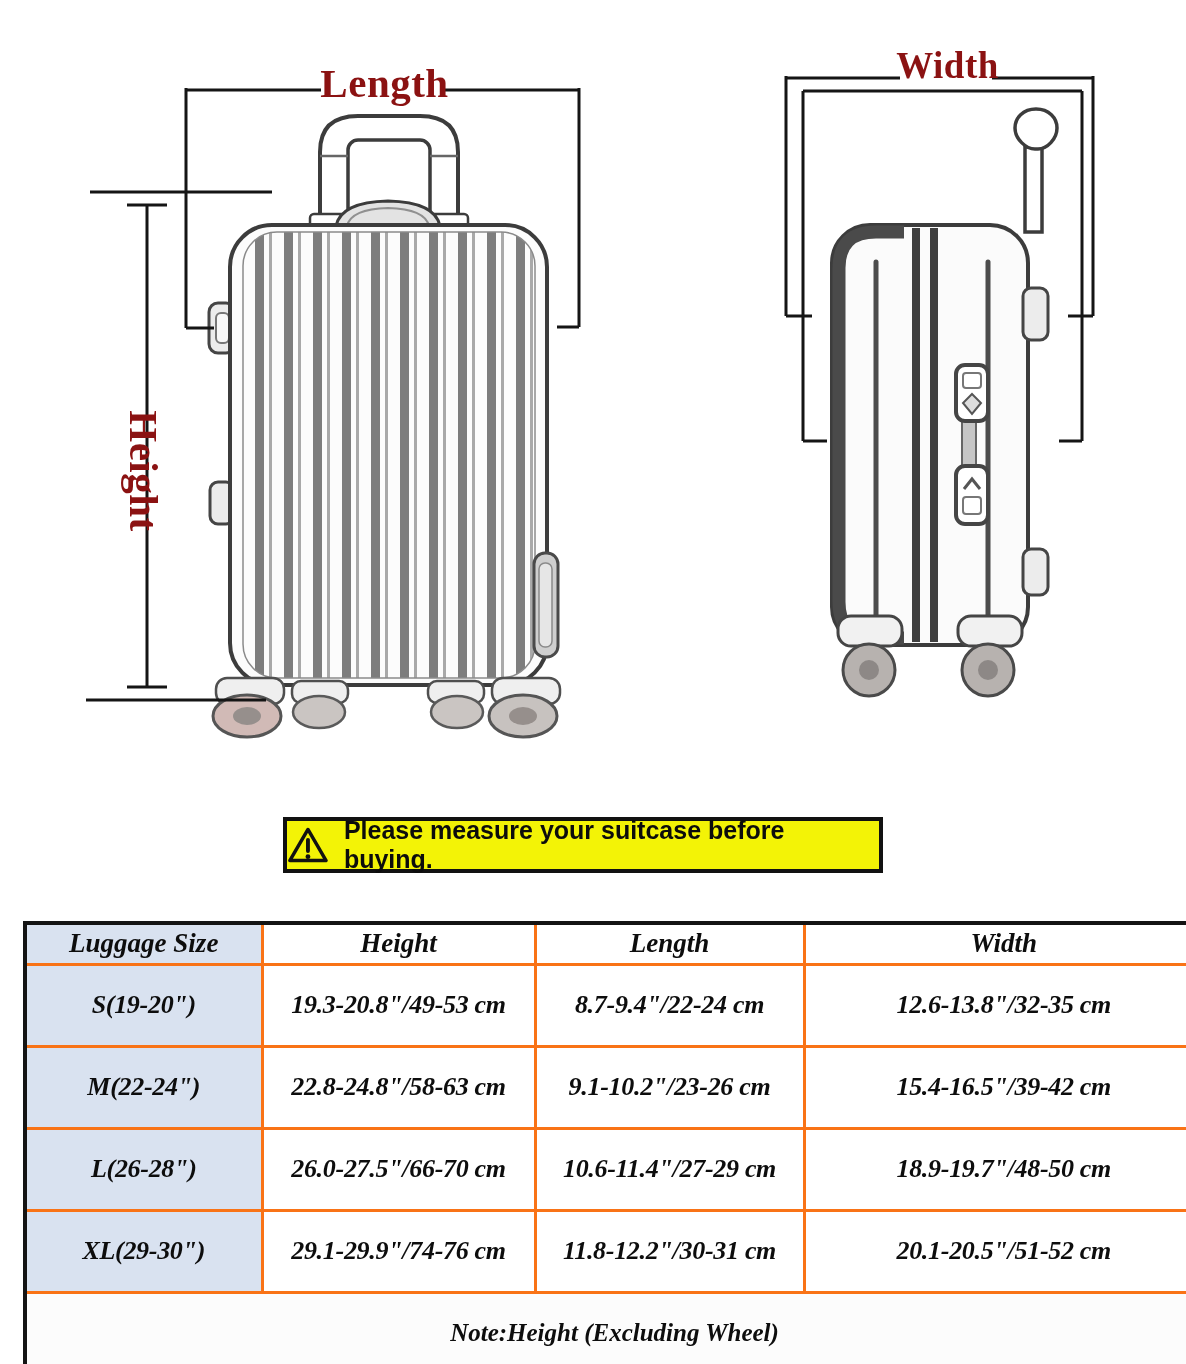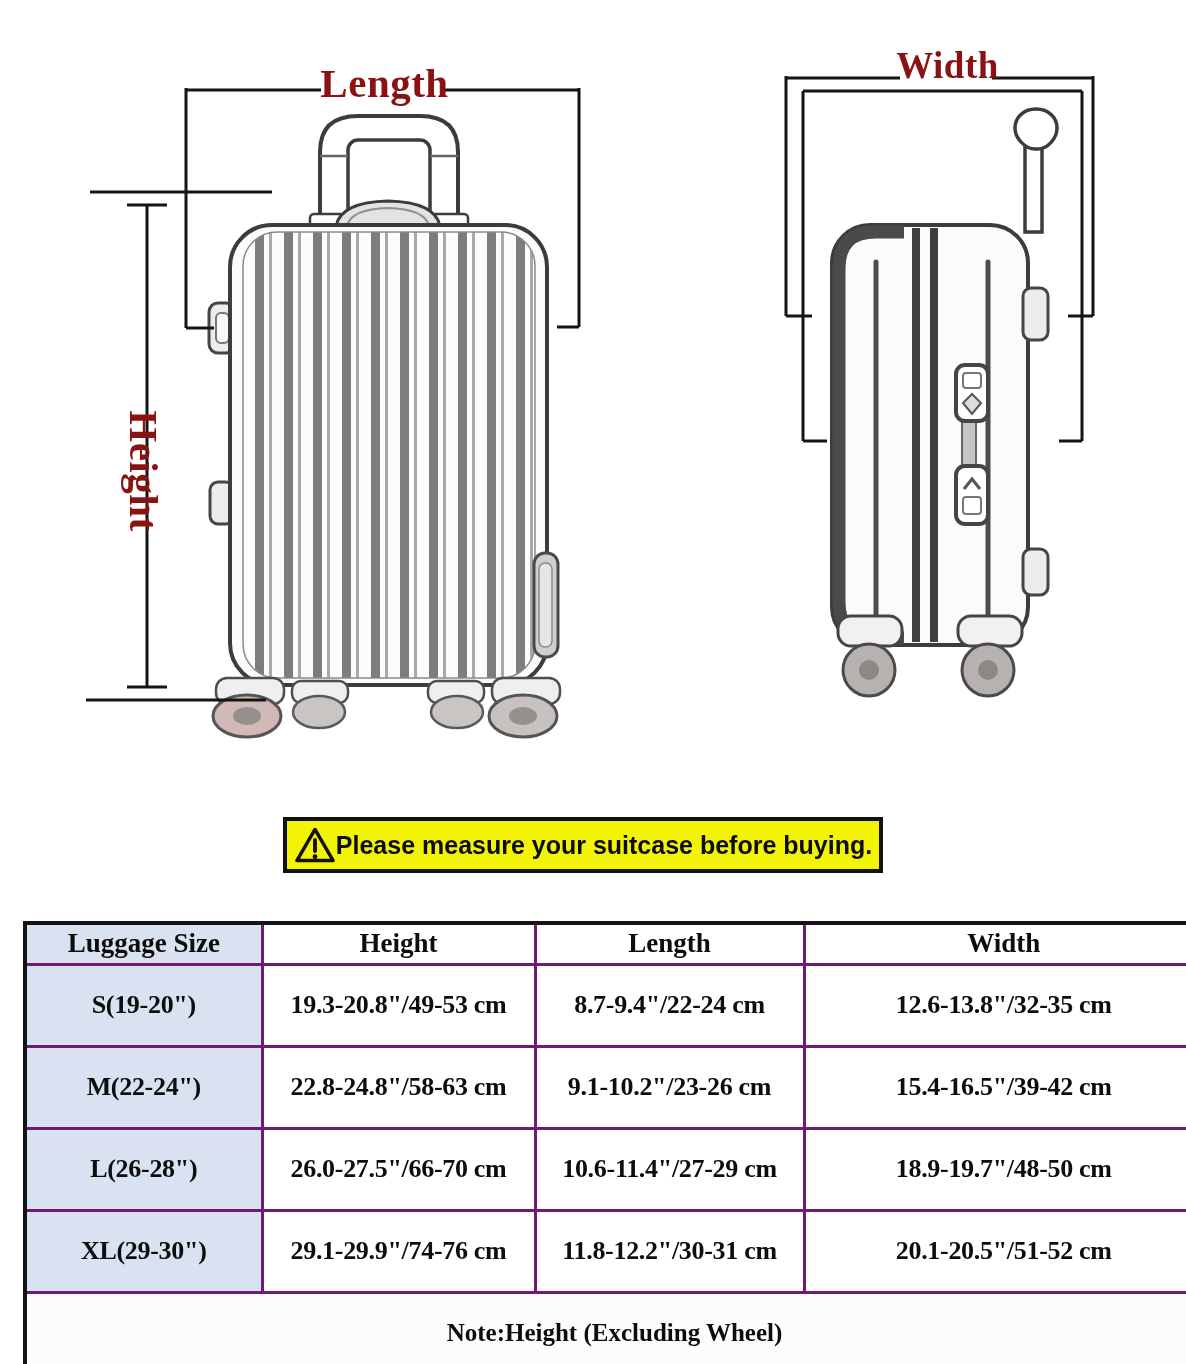--- a/index.html
+++ b/index.html
@@ -8,28 +8,28 @@
   svg{display:block;}
   #diagram{position:absolute;left:0;top:0;}
 
   .dim-label{position:absolute;color:#8b1212;font-weight:bold;text-align:center;
              font-family:"Liberation Serif",serif;line-height:1.05;letter-spacing:.5px;}
   #length-label{left:282px;top:62px;width:165px;height:46px;font-size:41px;}
   #width-label{left:845px;top:47px;width:165px;height:42px;font-size:37px;}
   #height-label{left:12px;top:448px;width:220px;height:46px;font-size:41px;transform:rotate(90deg);}
 
   .banner{position:absolute;left:263px;top:817px;width:592px;height:48px;background:#f3f306;
-          border:4px solid #111111;display:flex;align-items:center;justify-content:center;}
+          border:4px solid #111111;display:flex;align-items:center;justify-content:center;gap:15px;}
   .banner-text{font-family:"Liberation Sans",sans-serif;font-weight:bold;font-size:25px;color:#0c0c0c;}
 
   .size-table{position:absolute;left:3px;top:921px;width:1179px;border-collapse:collapse;
               table-layout:fixed;background:#ffffff;color:#0d0d0d;font-weight:bold;
               font-family:"Liberation Serif",serif;}
-  .size-table th,.size-table td{border:3px solid #701a75;text-align:center;vertical-align:middle;
-              padding:0;overflow:hidden;white-space:nowrap;}
+  .size-table th,.size-table td{border:3px solid #f97316;text-align:center;vertical-align:middle;
+              padding:0;overflow:hidden;white-space:nowrap;font-style:italic;}
   .size-table{border:4px solid #141414;}
   .size-table thead tr{height:41px;}
   .size-table thead th{font-size:27px;background:#ffffff;}
   .size-table tbody tr{height:82px;}
   .size-table tbody td{font-size:26px;letter-spacing:-0.3px;}
   .size-table .col-size{background:#d9e2f0;}
   .size-table .note-row td{height:40px;font-size:25px;background:#fcfcfc;letter-spacing:0;}
 </style>
 </head>
 <body>

